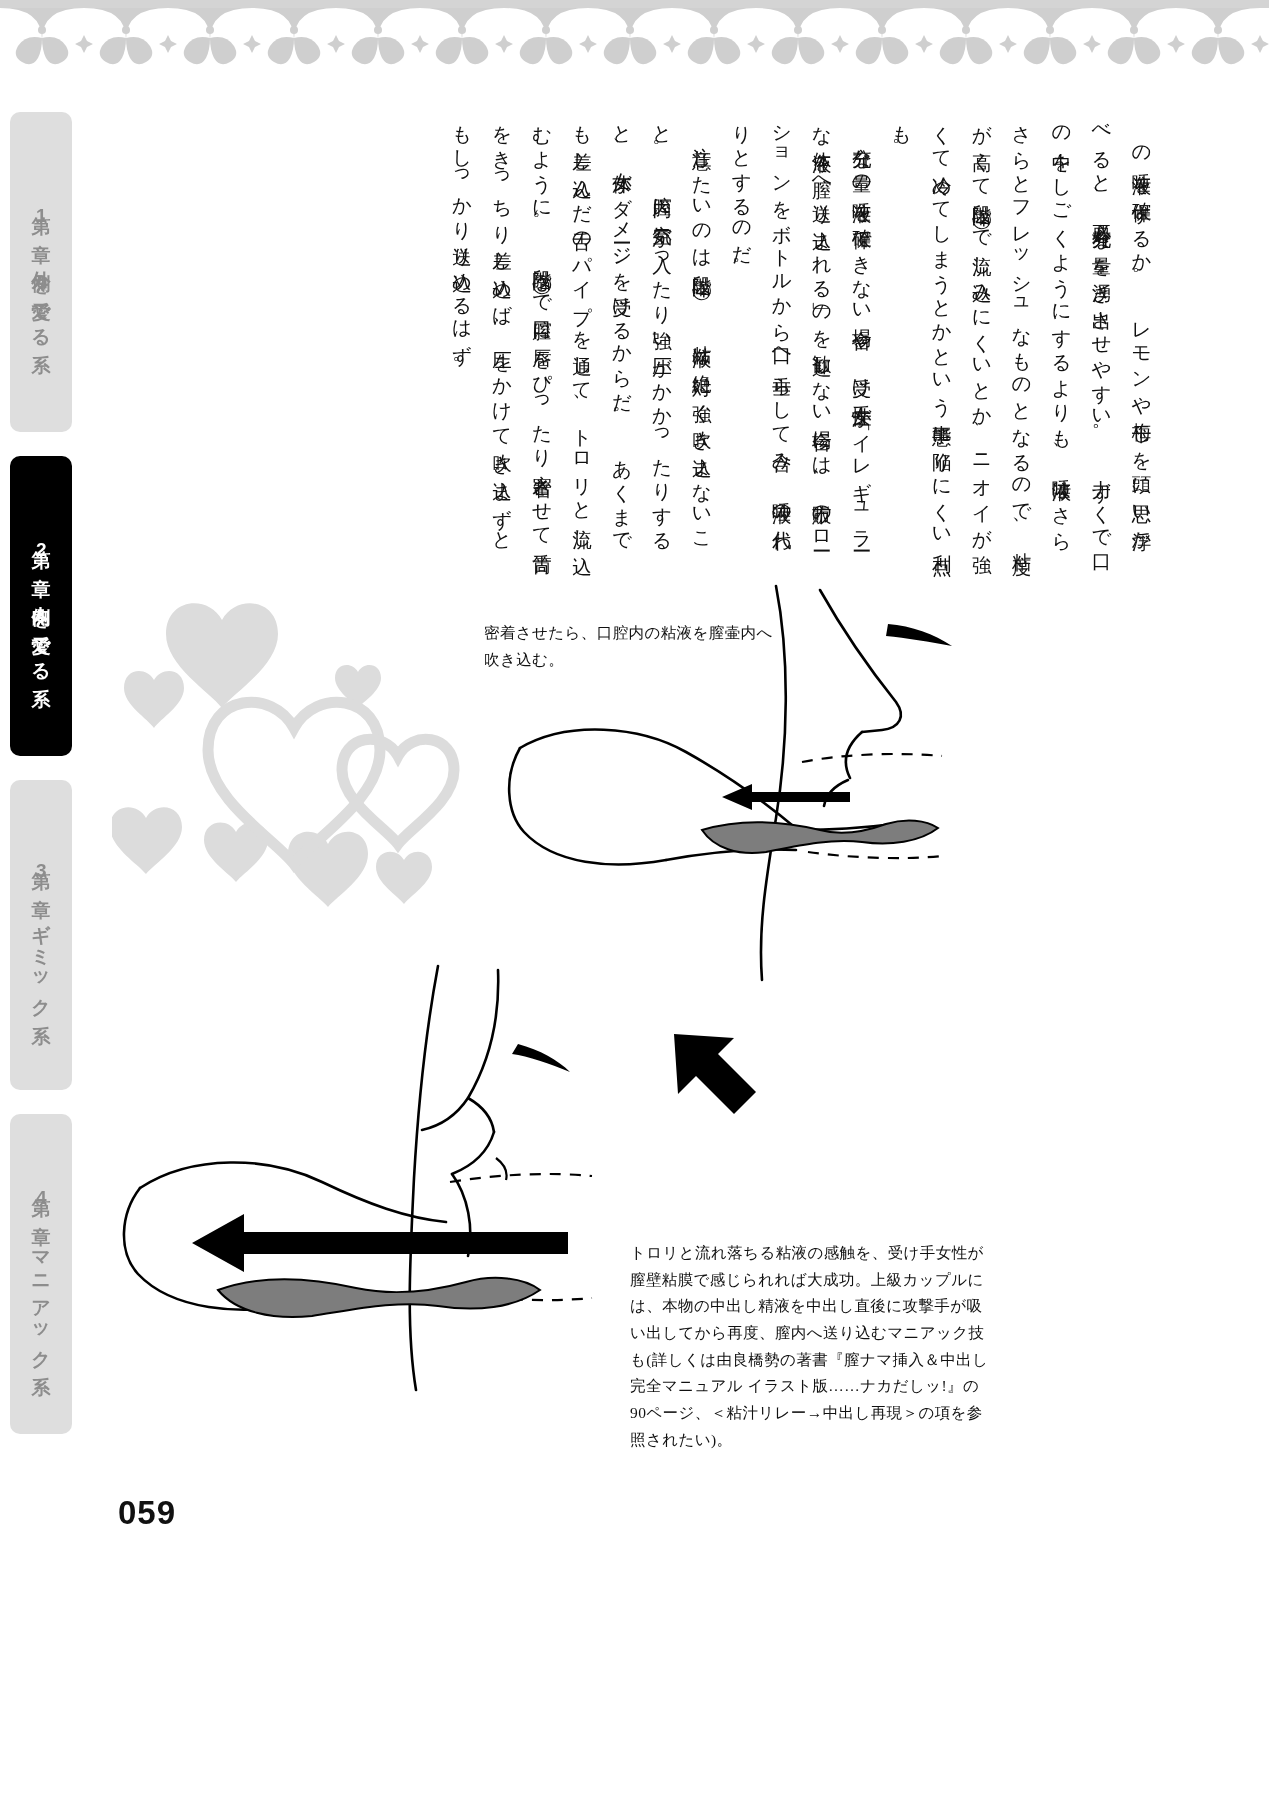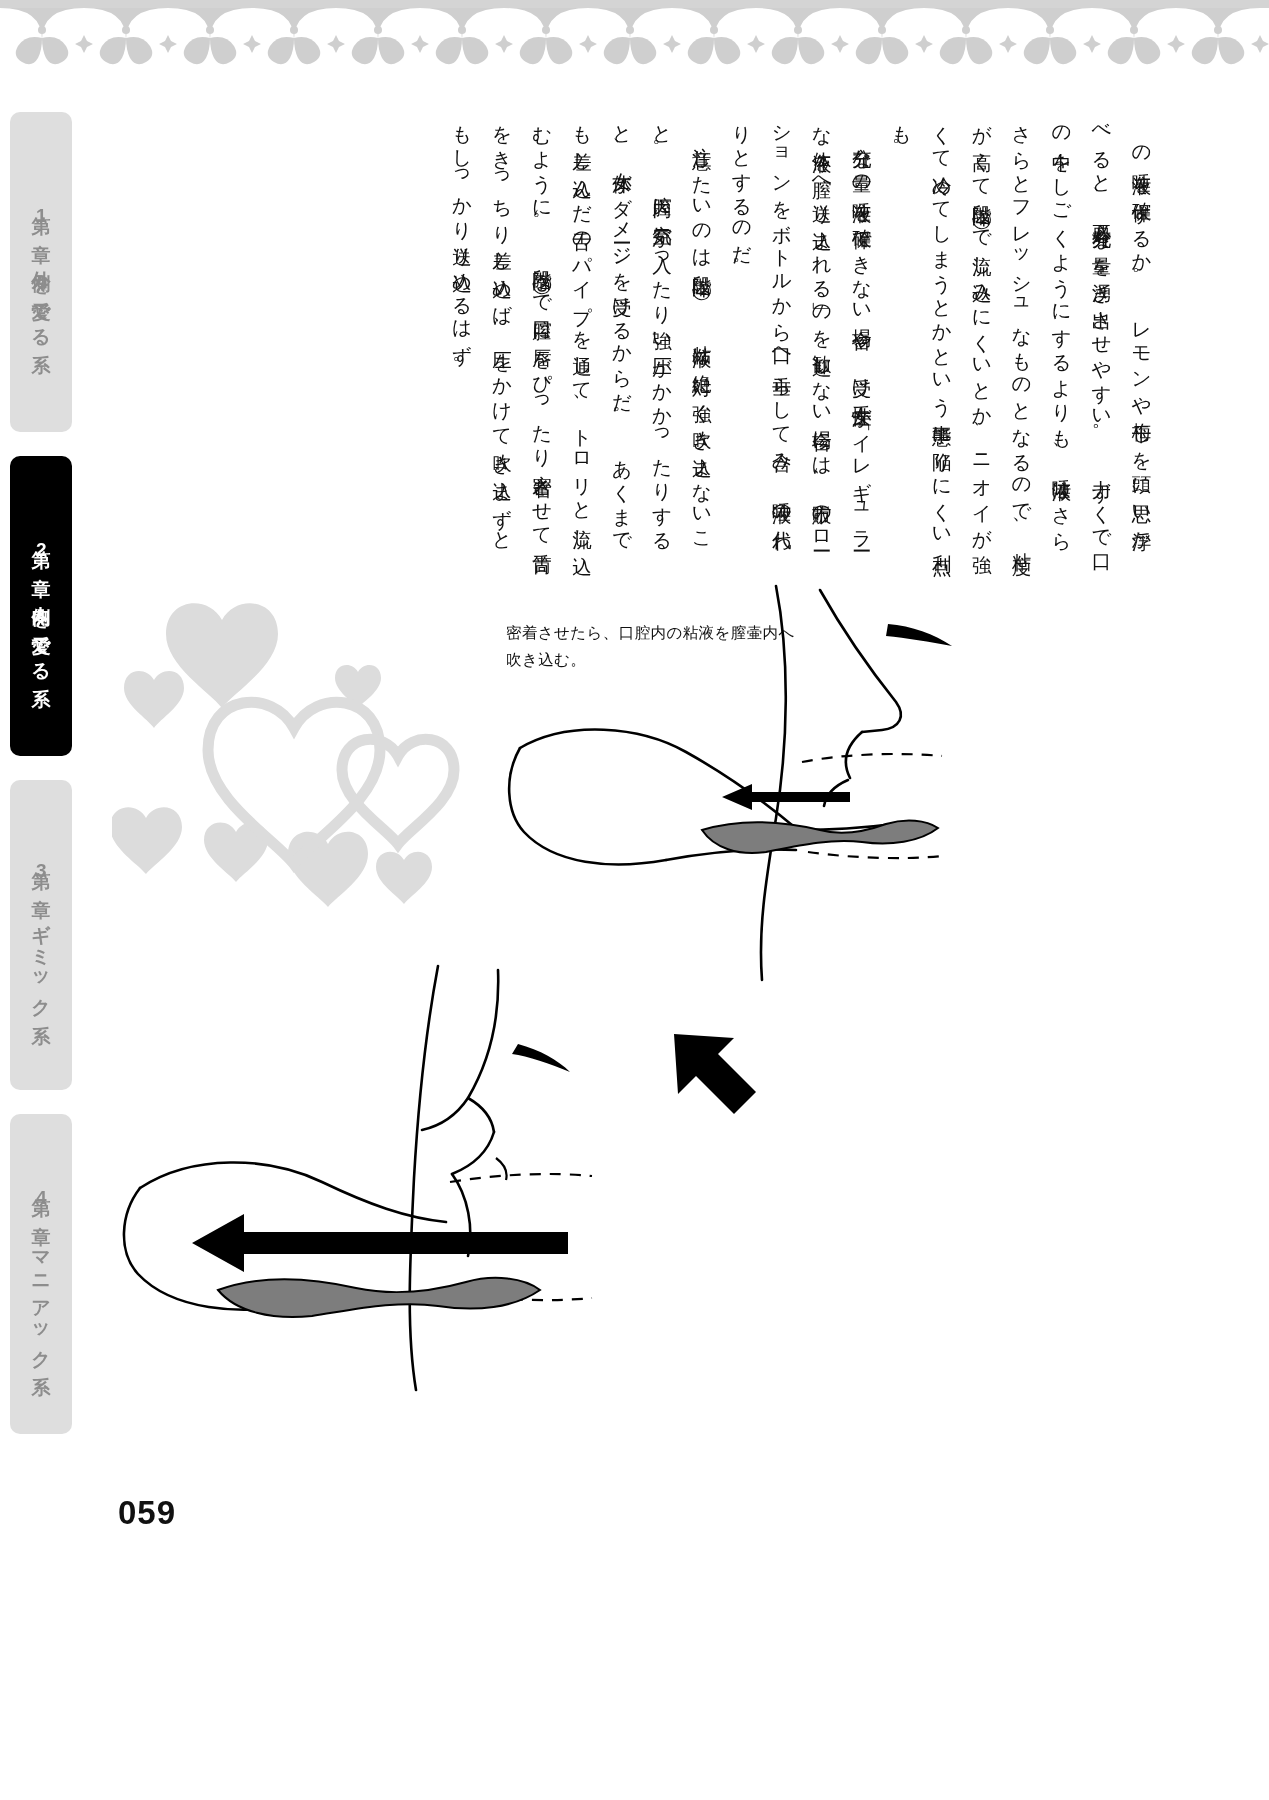--- a/index.html
+++ b/index.html
@@ -90,21 +90,21 @@
   .caption {
     position: absolute;
     font-size: 15.5px;
     line-height: 1.72;
     letter-spacing: 0.4px;
     color: #111;
     font-family: "Liberation Serif", serif;
   }
   #caption-top {
     top: 620px;
-    left: 506px;
+    left: 484px;
     width: 300px;
   }
   #caption-bottom {
     top: 1240px;
     left: 630px;
     width: 360px;
   }
 
   
   .illus { position: absolute; }
@@ -395,16 +395,17 @@
       <g fill="#000000">
         <path d="M418 84 C 440 90, 458 100, 470 112 C 450 104, 428 96, 412 94 Z"></path>
       </g>
 
       <g fill="none" stroke="#000000" stroke-width="2.2">
         <path d="M396 198 C 404 204, 408 212, 406 220"></path>
       </g>
     </svg>
   </div>
 
+  <div class="caption" id="caption-bottom">トロリと流れ落ちる粘液の感触を、受け手女性が膣壁粘膜で感じられれば大成功。上級カップルには、本物の中出し精液を中出し直後に攻撃手が吸い出してから再度、膣内へ送り込むマニアック技も(詳しくは由良橋勢の著書『膣ナマ挿入＆中出し完全マニュアル イラスト版……ナカだしッ!』の90ページ、＜粘汁リレー→中出し再現＞の項を参照されたい)。</div>
 
   <div class="page-number">059</div>
 
 </div>
 
 </body></html>

